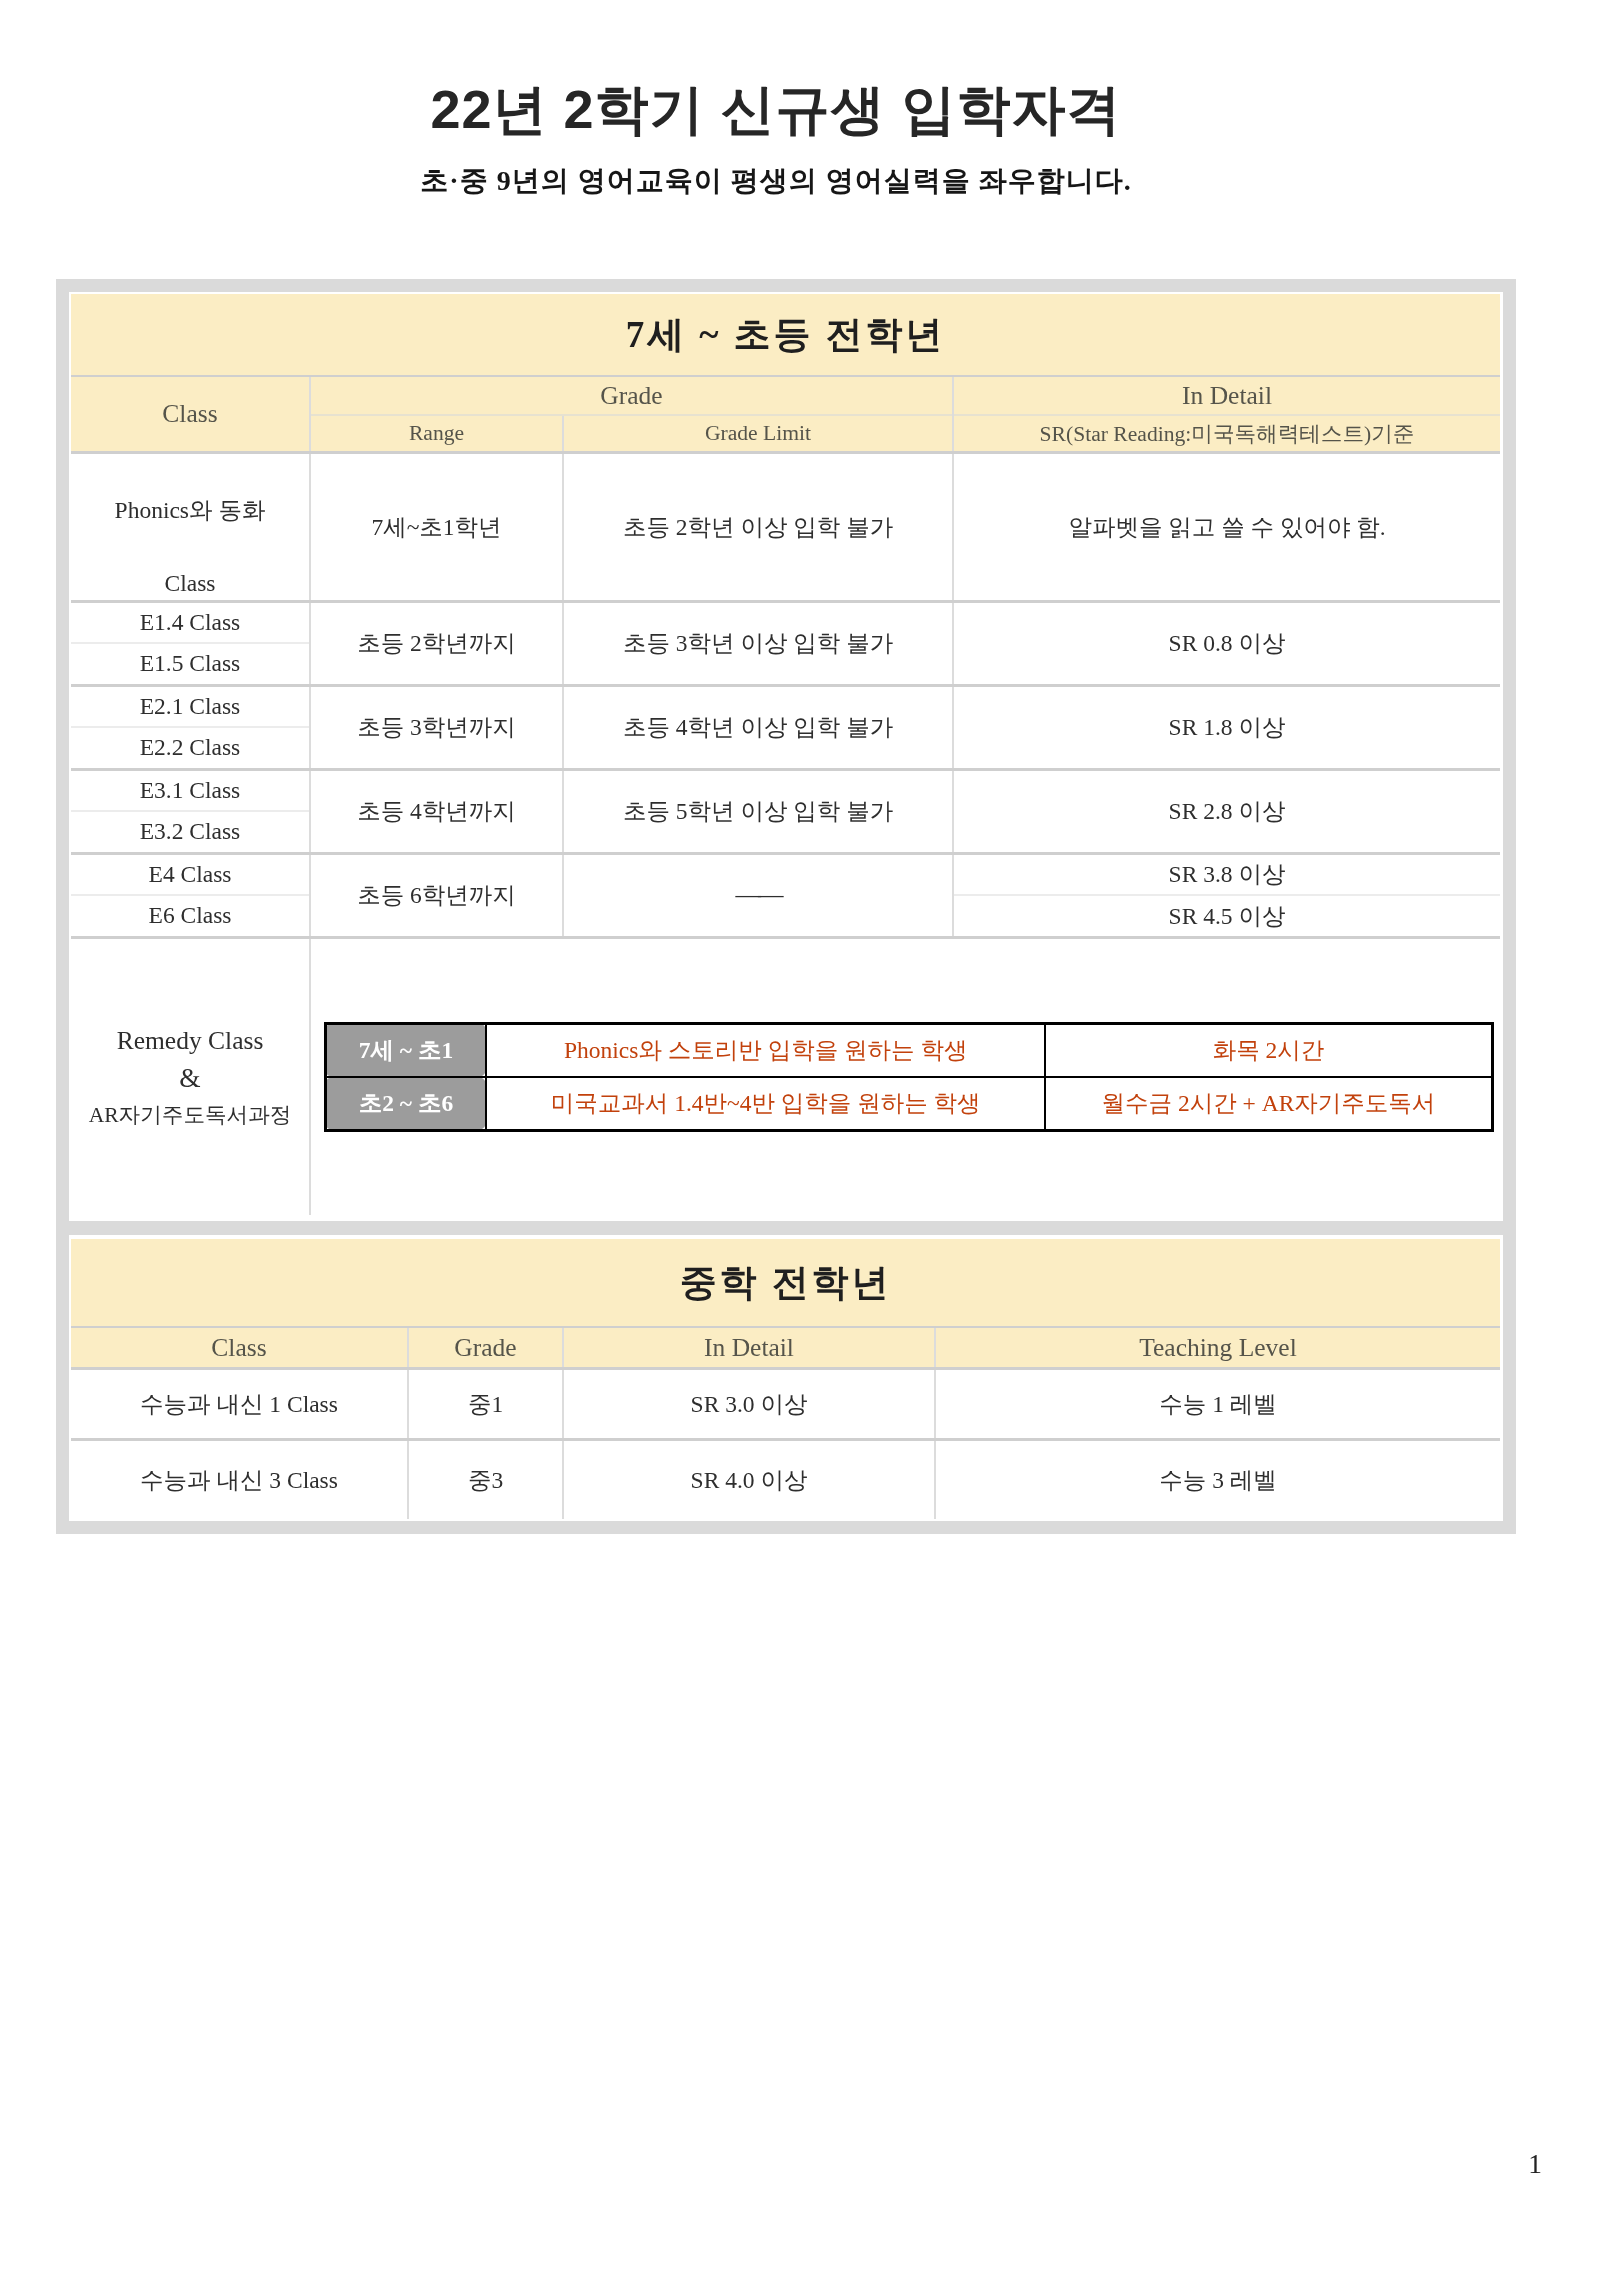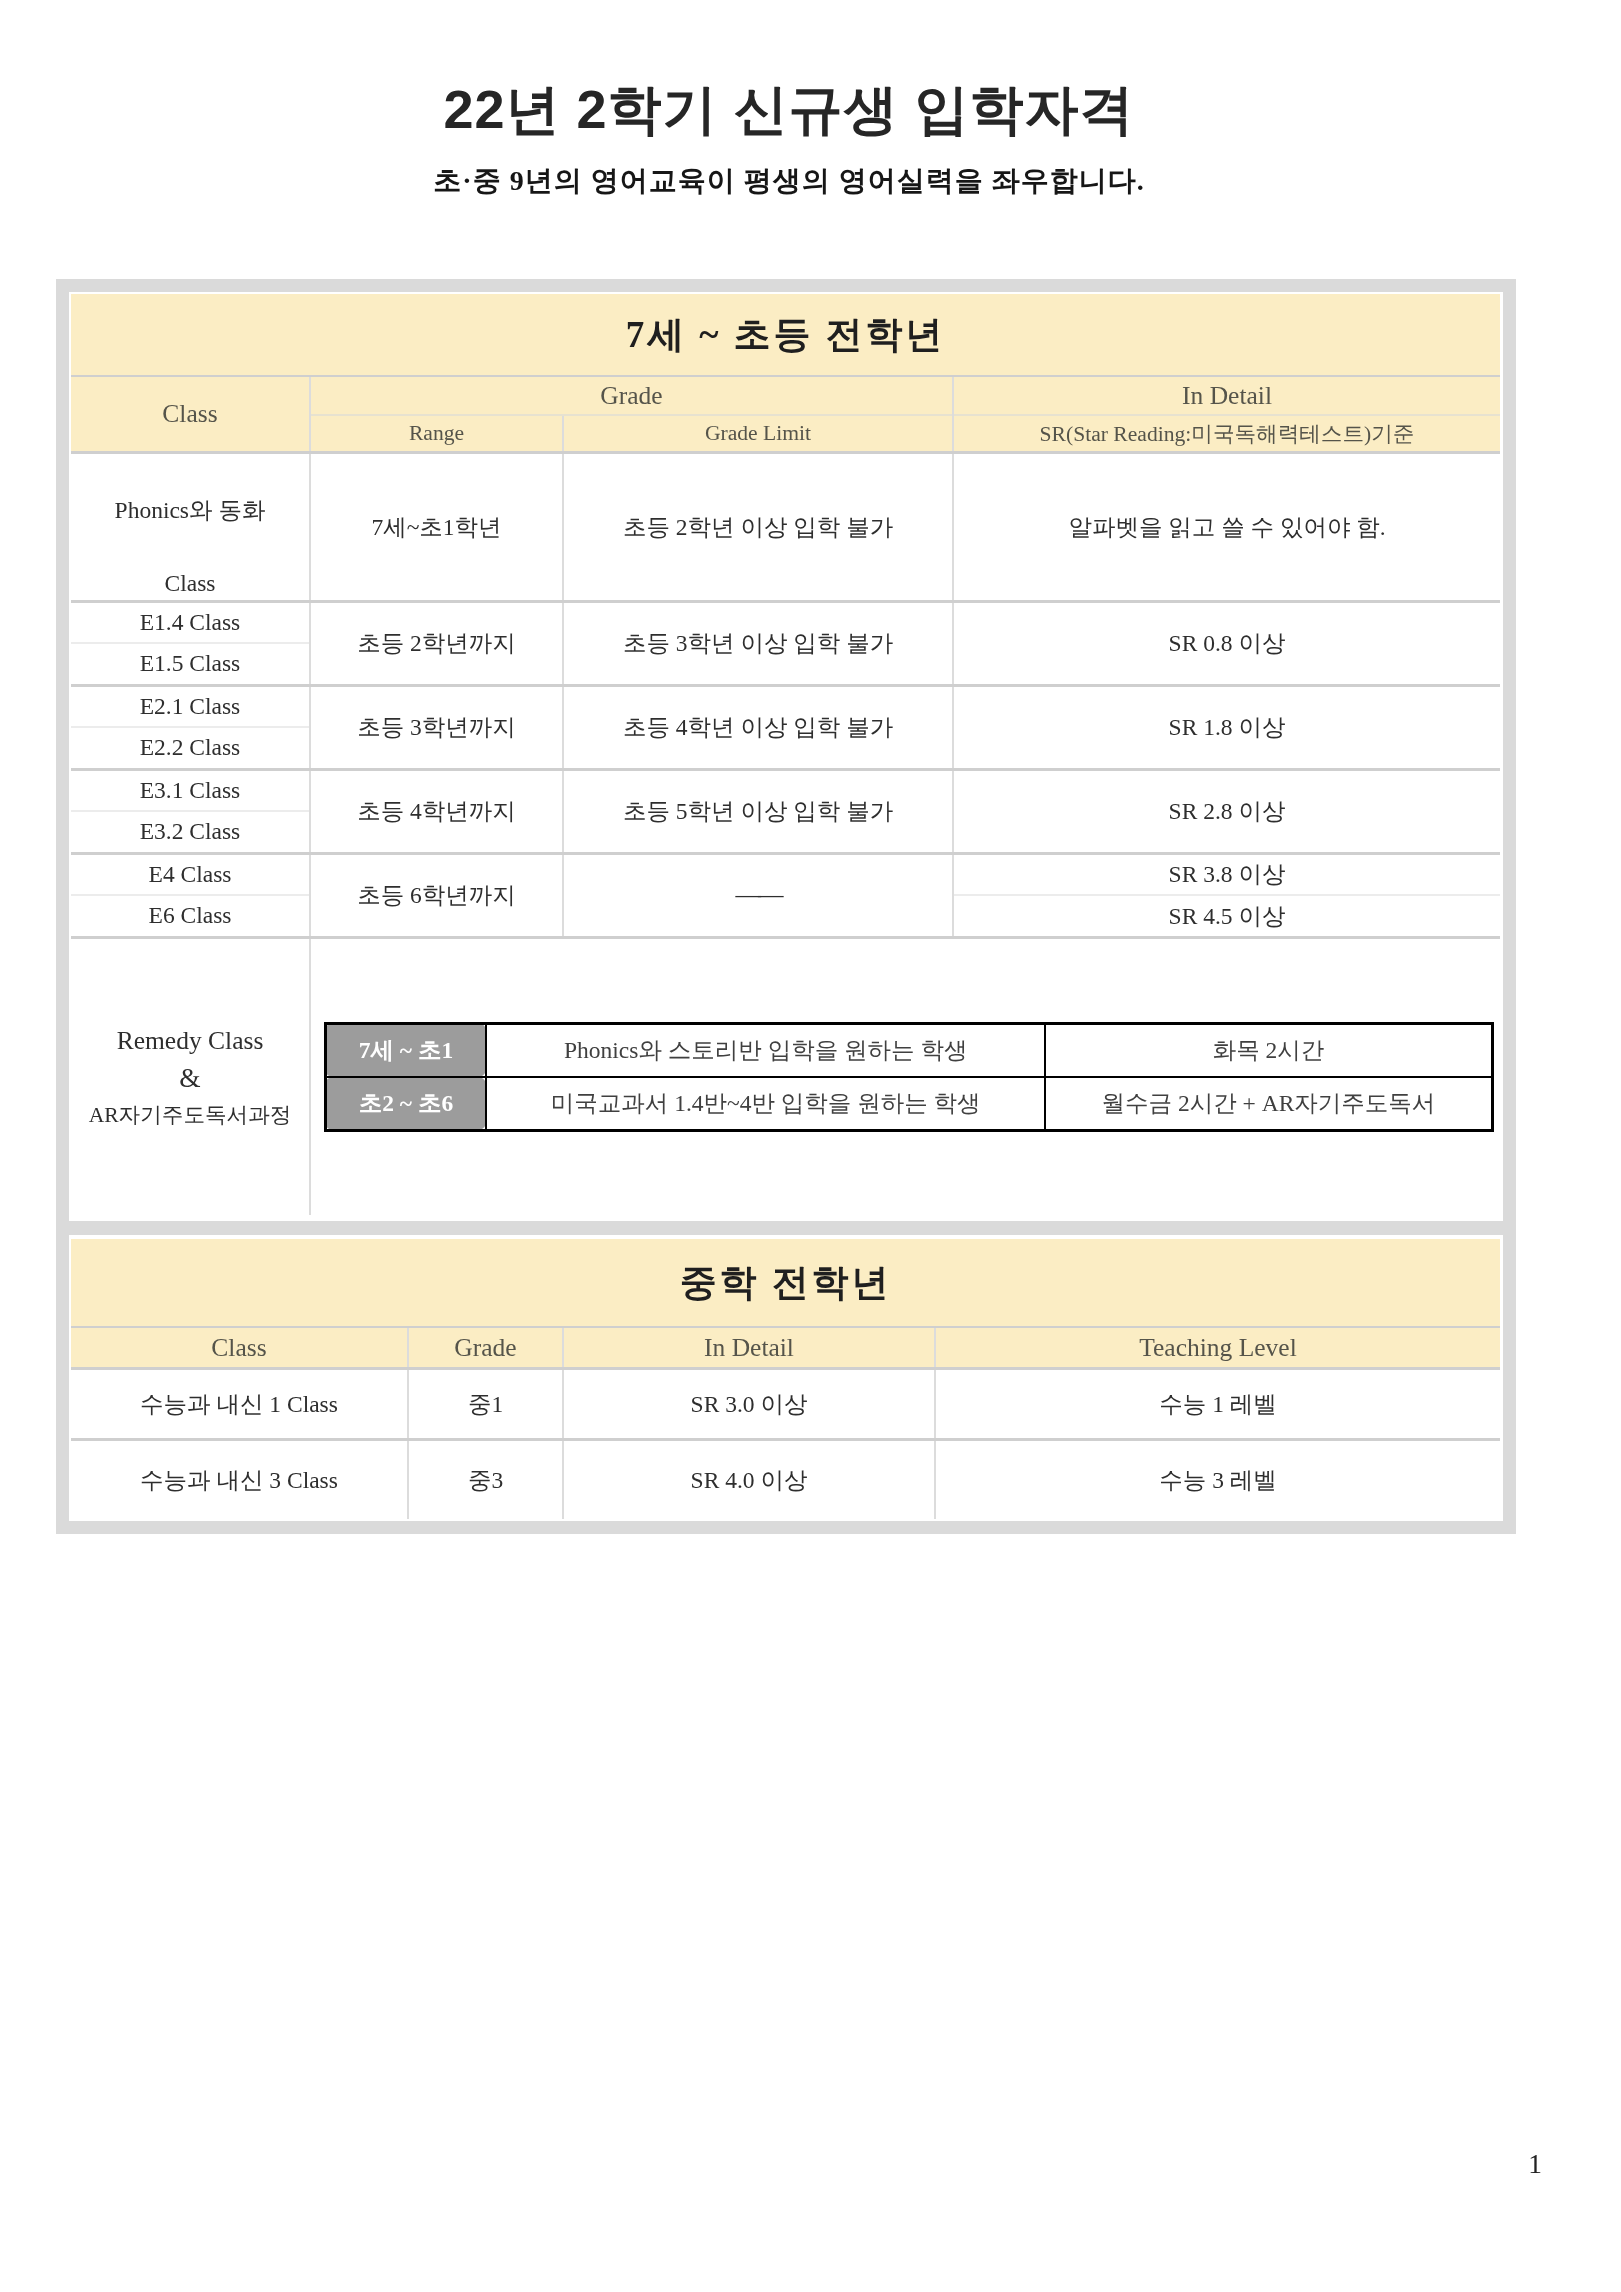--- a/index.html
+++ b/index.html
@@ -1,21 +1,21 @@
 <!DOCTYPE html>
 <html><head>
 <meta charset="utf-8">
 <style>
   html,body{margin:0;padding:0;background:#ffffff;}
   body{
     width:1621px;height:2293px;position:relative;overflow:hidden;
     font-family:"Liberation Serif","DejaVu Serif",serif;color:#2e2e2e;
   }
   
-  .doc-header{position:absolute;left:17px;top:82px;width:1544px;text-align:center;}
+  .doc-header{position:absolute;left:4px;top:82px;width:1544px;text-align:center;}
   .doc-title{
     margin:0;font-family:"Liberation Sans","DejaVu Sans",sans-serif;
     font-weight:900;font-size:54px;line-height:1;letter-spacing:1px;color:#262626;
   }
   .doc-subtitle{
     margin:31px 0 0 0;font-size:28px;font-weight:700;line-height:1;color:#161616;
     letter-spacing:1px;
   }
   
   .frame{
@@ -53,21 +53,21 @@
   .remedy-label div{line-height:1.15;}
   .rl-1{font-size:25.5px;}
   .rl-2{font-size:27.4px;margin:7.8px 0;}
   .rl-3{font-size:21.6px;}
   table.inner{
     border-collapse:collapse;table-layout:fixed;width:1166px;margin-left:12.7px;
     border:3.9px solid #000000;
   }
   table.inner td{
     border:2.9px solid #000000;height:51px;text-align:center;vertical-align:middle;
-    font-size:23.5px;color:#404040;background:#ffffff;padding:0;
+    font-size:23.5px;color:#c2410c;background:#ffffff;padding:0;
   }
   table.inner td.rng{background:#9C9C9C;color:#ffffff;font-weight:700;border-radius:8px;}
   
   tr.t2h{height:41px;}
   tr.t2r{height:71px;}
   tr.t2r.last{height:80px;}
   
   .page-number{
     position:absolute;left:1496px;top:2149px;width:78px;text-align:center;
     font-size:27.4px;color:#222222;

